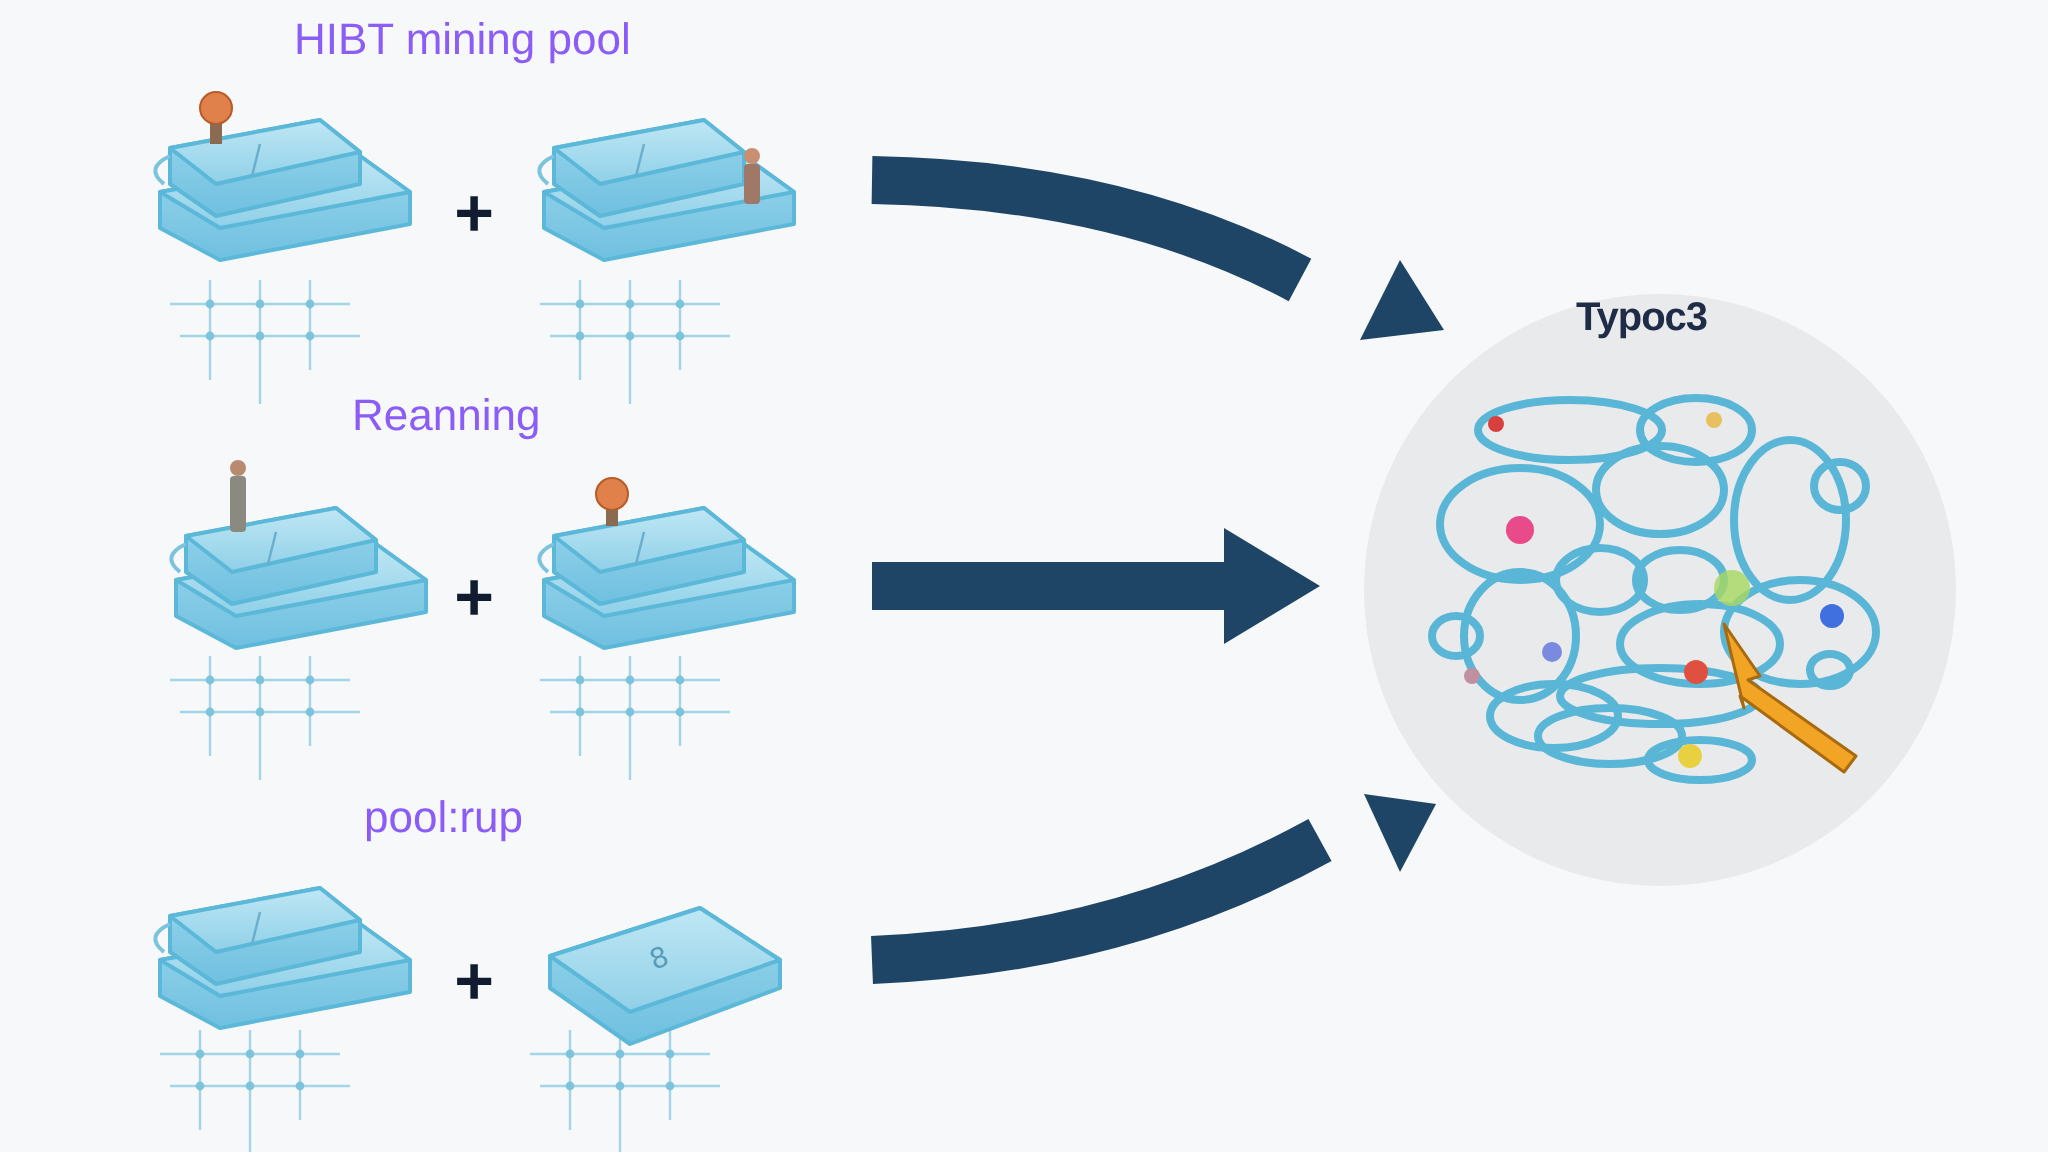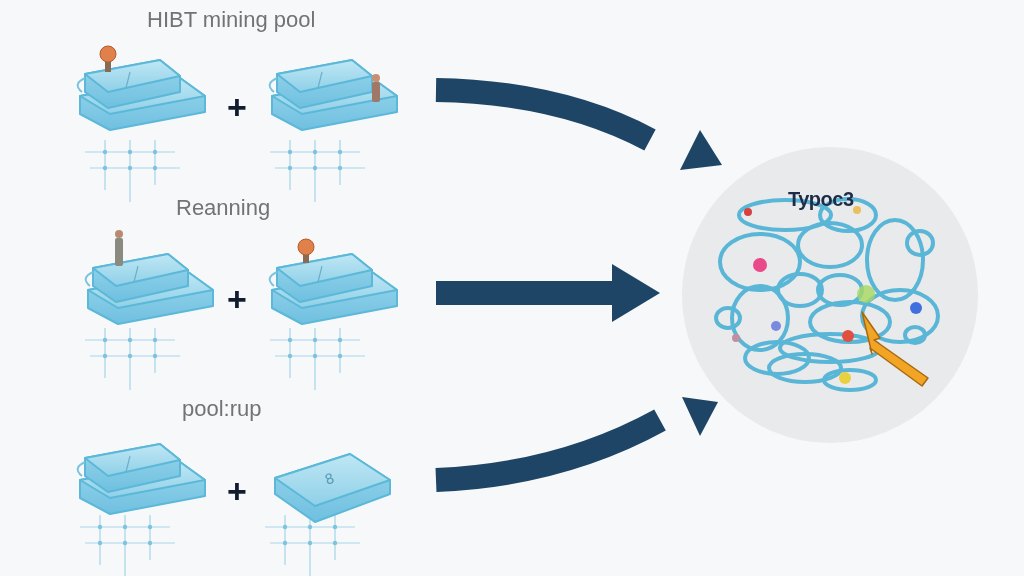--- a/index.html
+++ b/index.html
@@ -2,21 +2,21 @@
 <html><head>
 <meta charset="utf-8">
 <style>
   html, body { margin: 0; padding: 0; }
   body {
     width: 1024px; height: 576px; overflow: hidden; position: relative;
     background: #f7f8f9;
     font-family: "Liberation Sans", sans-serif;
   }
   .label {
-    position: absolute; color: #737373; font-size: 22px;
+    position: absolute; color: #8b5cf6; font-size: 22px;
     white-space: nowrap;
   }
   .plus {
     position: absolute; color: #111c30; font-size: 34px; font-weight: bold;
     width: 30px; text-align: center; line-height: 30px;
   }
   svg.layer { position: absolute; left: 0; top: 0; }
   .hub-label {
     position: absolute; color: #1f2c48; font-size: 20px; font-weight: bold;
     letter-spacing: -0.5px;
@@ -164,13 +164,13 @@
   <g>
     <rect x="436" y="281" width="180" height="24" fill="#1e4566"></rect>
     <path d="M612,264 L660,293 L612,322 Z" fill="#1e4566"></path>
   </g>
   <g>
     <path d="M436,480 Q560,475 660,420" fill="none" stroke="#1e4566" stroke-width="24"></path>
     <path d="M682,397 L718,402 L700,436 Z" fill="#1e4566"></path>
   </g>
 </svg>
 
-<div class="hub-label" style="left:788px; top:148px;margin-top:40px;">Typoc3</div>
+<div class="hub-label" style="left:788px; top:148px;">Typoc3</div>
 
 </body></html>

